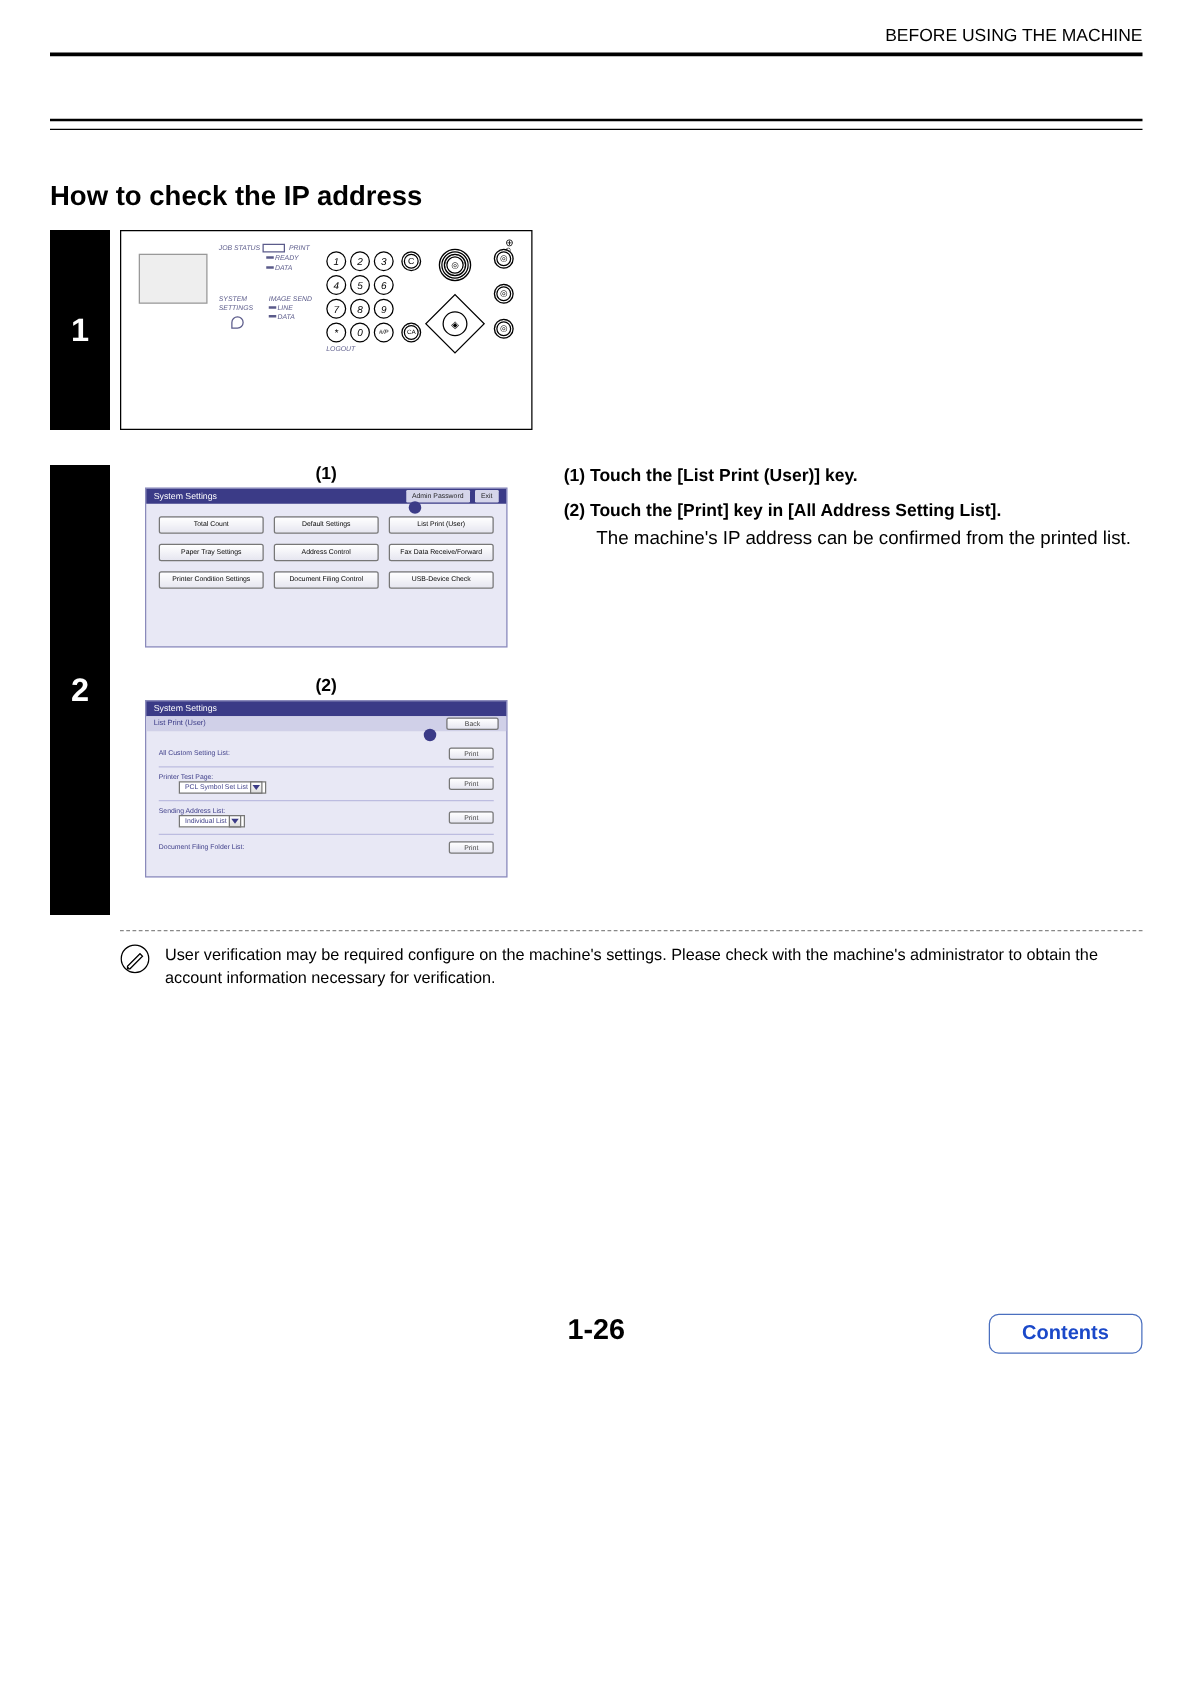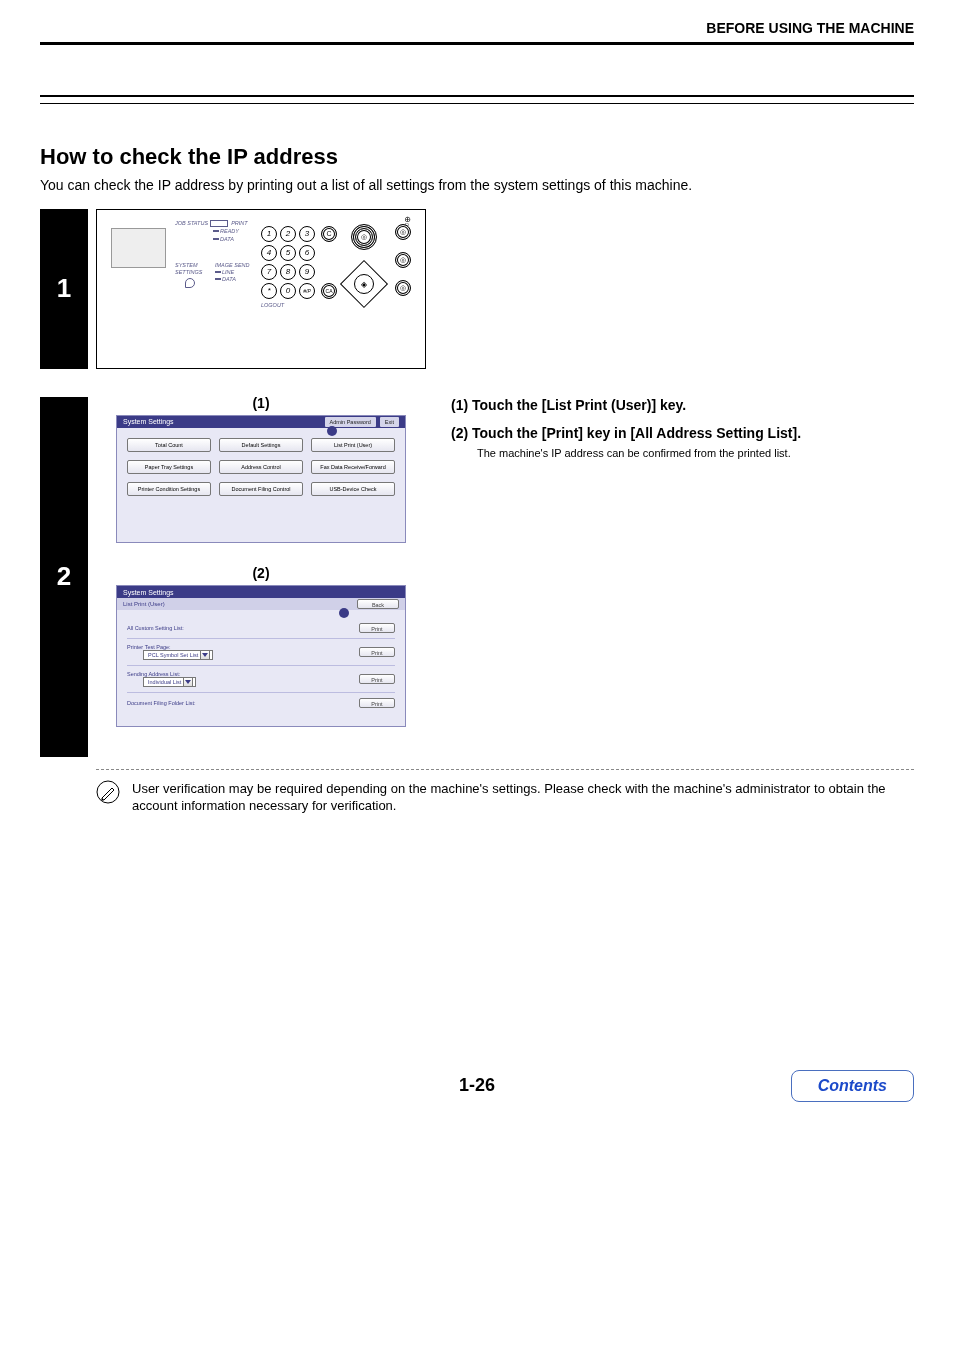--- a/index.html
+++ b/index.html
@@ -12,21 +12,21 @@
     background: #fff;
   }
   .page {
     padding: 20px 40px 40px 40px;
   }
   .header-area {
     min-height: 10px;
   }
   .chapter-subtitle {
     text-align: right;
-    font-weight: bold;
+    font-weight: normal;
     font-size: 14px;
     margin: 0 0 6px 0;
   }
   .thick-rule {
     border: none;
     border-top: 3px solid #000;
     margin: 0 0 50px 0;
   }
   hr.section-top {
     border: none;
@@ -102,21 +102,21 @@
   .step-text ol > li .li-marker {
     font-weight: bold;
   }
   .step-text ol > li .li-head {
     font-weight: bold;
   }
   .step-text ol > li .li-body {
     display: block;
     margin-top: 6px;
     font-weight: normal;
-    font-size: 11px;
+    font-size: 15px;
     margin-left: 26px;
   }
   .dashed-sep {
     border: none;
     border-top: 1px dashed #888;
     margin: 12px 0 10px 0;
   }
   .note-row {
     display: flex;
     align-items: flex-start;
@@ -403,34 +403,33 @@
     justify-content: center;
   }
 
   
   .footer {
     margin-top: 260px;
     text-align: center;
     position: relative;
   }
   .page-num {
-    font-size: 18px;
+    font-size: 23px;
     font-weight: bold;
   }
   .contents-btn {
     position: absolute;
     right: 0;
     bottom: -6px;
     border: 1.5px solid #4a6fbf;
     border-radius: 8px;
     padding: 6px 26px;
     color: #1b49c9;
     font-weight: bold;
     font-size: 16px;
-    font-style: italic;
   }
   .job-status-box {
     display:inline-block;border:0.8px solid #5b5b8a;width:18px;height:7px;margin-right:2px;vertical-align:middle;
   }
   .d-line{display:inline-block;width:6px;height:2px;border:0.5px solid #5b5b8a;margin-right:1px;vertical-align:middle;}
   .tap-icon{
     display:inline-block;width:10px;height:10px;border:0.8px solid #5b5b8a;border-radius:50% 50% 50% 0;
   }
 </style>
 </head>
@@ -440,21 +439,20 @@
   <div class="header-area">
     <div class="chapter-subtitle">BEFORE USING THE MACHINE</div>
     <hr class="thick-rule">
   </div>
 
   <hr class="section-top">
   <hr class="section-thin">
 
 
   <h2 class="subheading">How to check the IP address</h2>
-  <p class="body">You can check the IP address by printing out a list of all settings from the system settings of this machine.</p>
 
   <div class="step-row">
     <div class="step-num">1</div>
     <div class="step-image">
       <div class="panel-box">
         <div class="panel-screen"></div>
         <div class="panel-labels">
           <div><span>JOB STATUS</span> <span class="job-status-box"></span> <span>PRINT</span></div>
           <div style="margin-left:38px;"><span class="d-line"></span><span>READY</span></div>
           <div style="margin-left:38px;"><span class="d-line"></span><span>DATA</span></div>
@@ -602,21 +600,21 @@
   </div>
 
   <div style="margin-left:56px; margin-top:8px;">
     <hr class="dashed-sep">
     <div class="note-row">
       <svg class="note-icon" viewBox="0 0 24 24">
         <circle cx="12" cy="12" r="11" fill="none" stroke="#000" stroke-width="1"></circle>
         <path d="M6 18 L16 8 L18 10 L8 20 L6 20 Z" fill="none" stroke="#000" stroke-width="1"></path>
         <path d="M6 18 L6 20 L8 20" fill="#000"></path>
       </svg>
-      <div class="note-text">User verification may be required depending on the machine's settings. Please check with the machine's administrator to obtain the account information necessary for verification.</div>
+      <div class="note-text">User verification may be required configure on the machine's settings. Please check with the machine's administrator to obtain the account information necessary for verification.</div>
     </div>
   </div>
 
   <div class="footer">
     <span class="page-num">1-26</span>
     <a class="contents-btn">Contents</a>
   </div>
 </div>
 
 </body></html>

